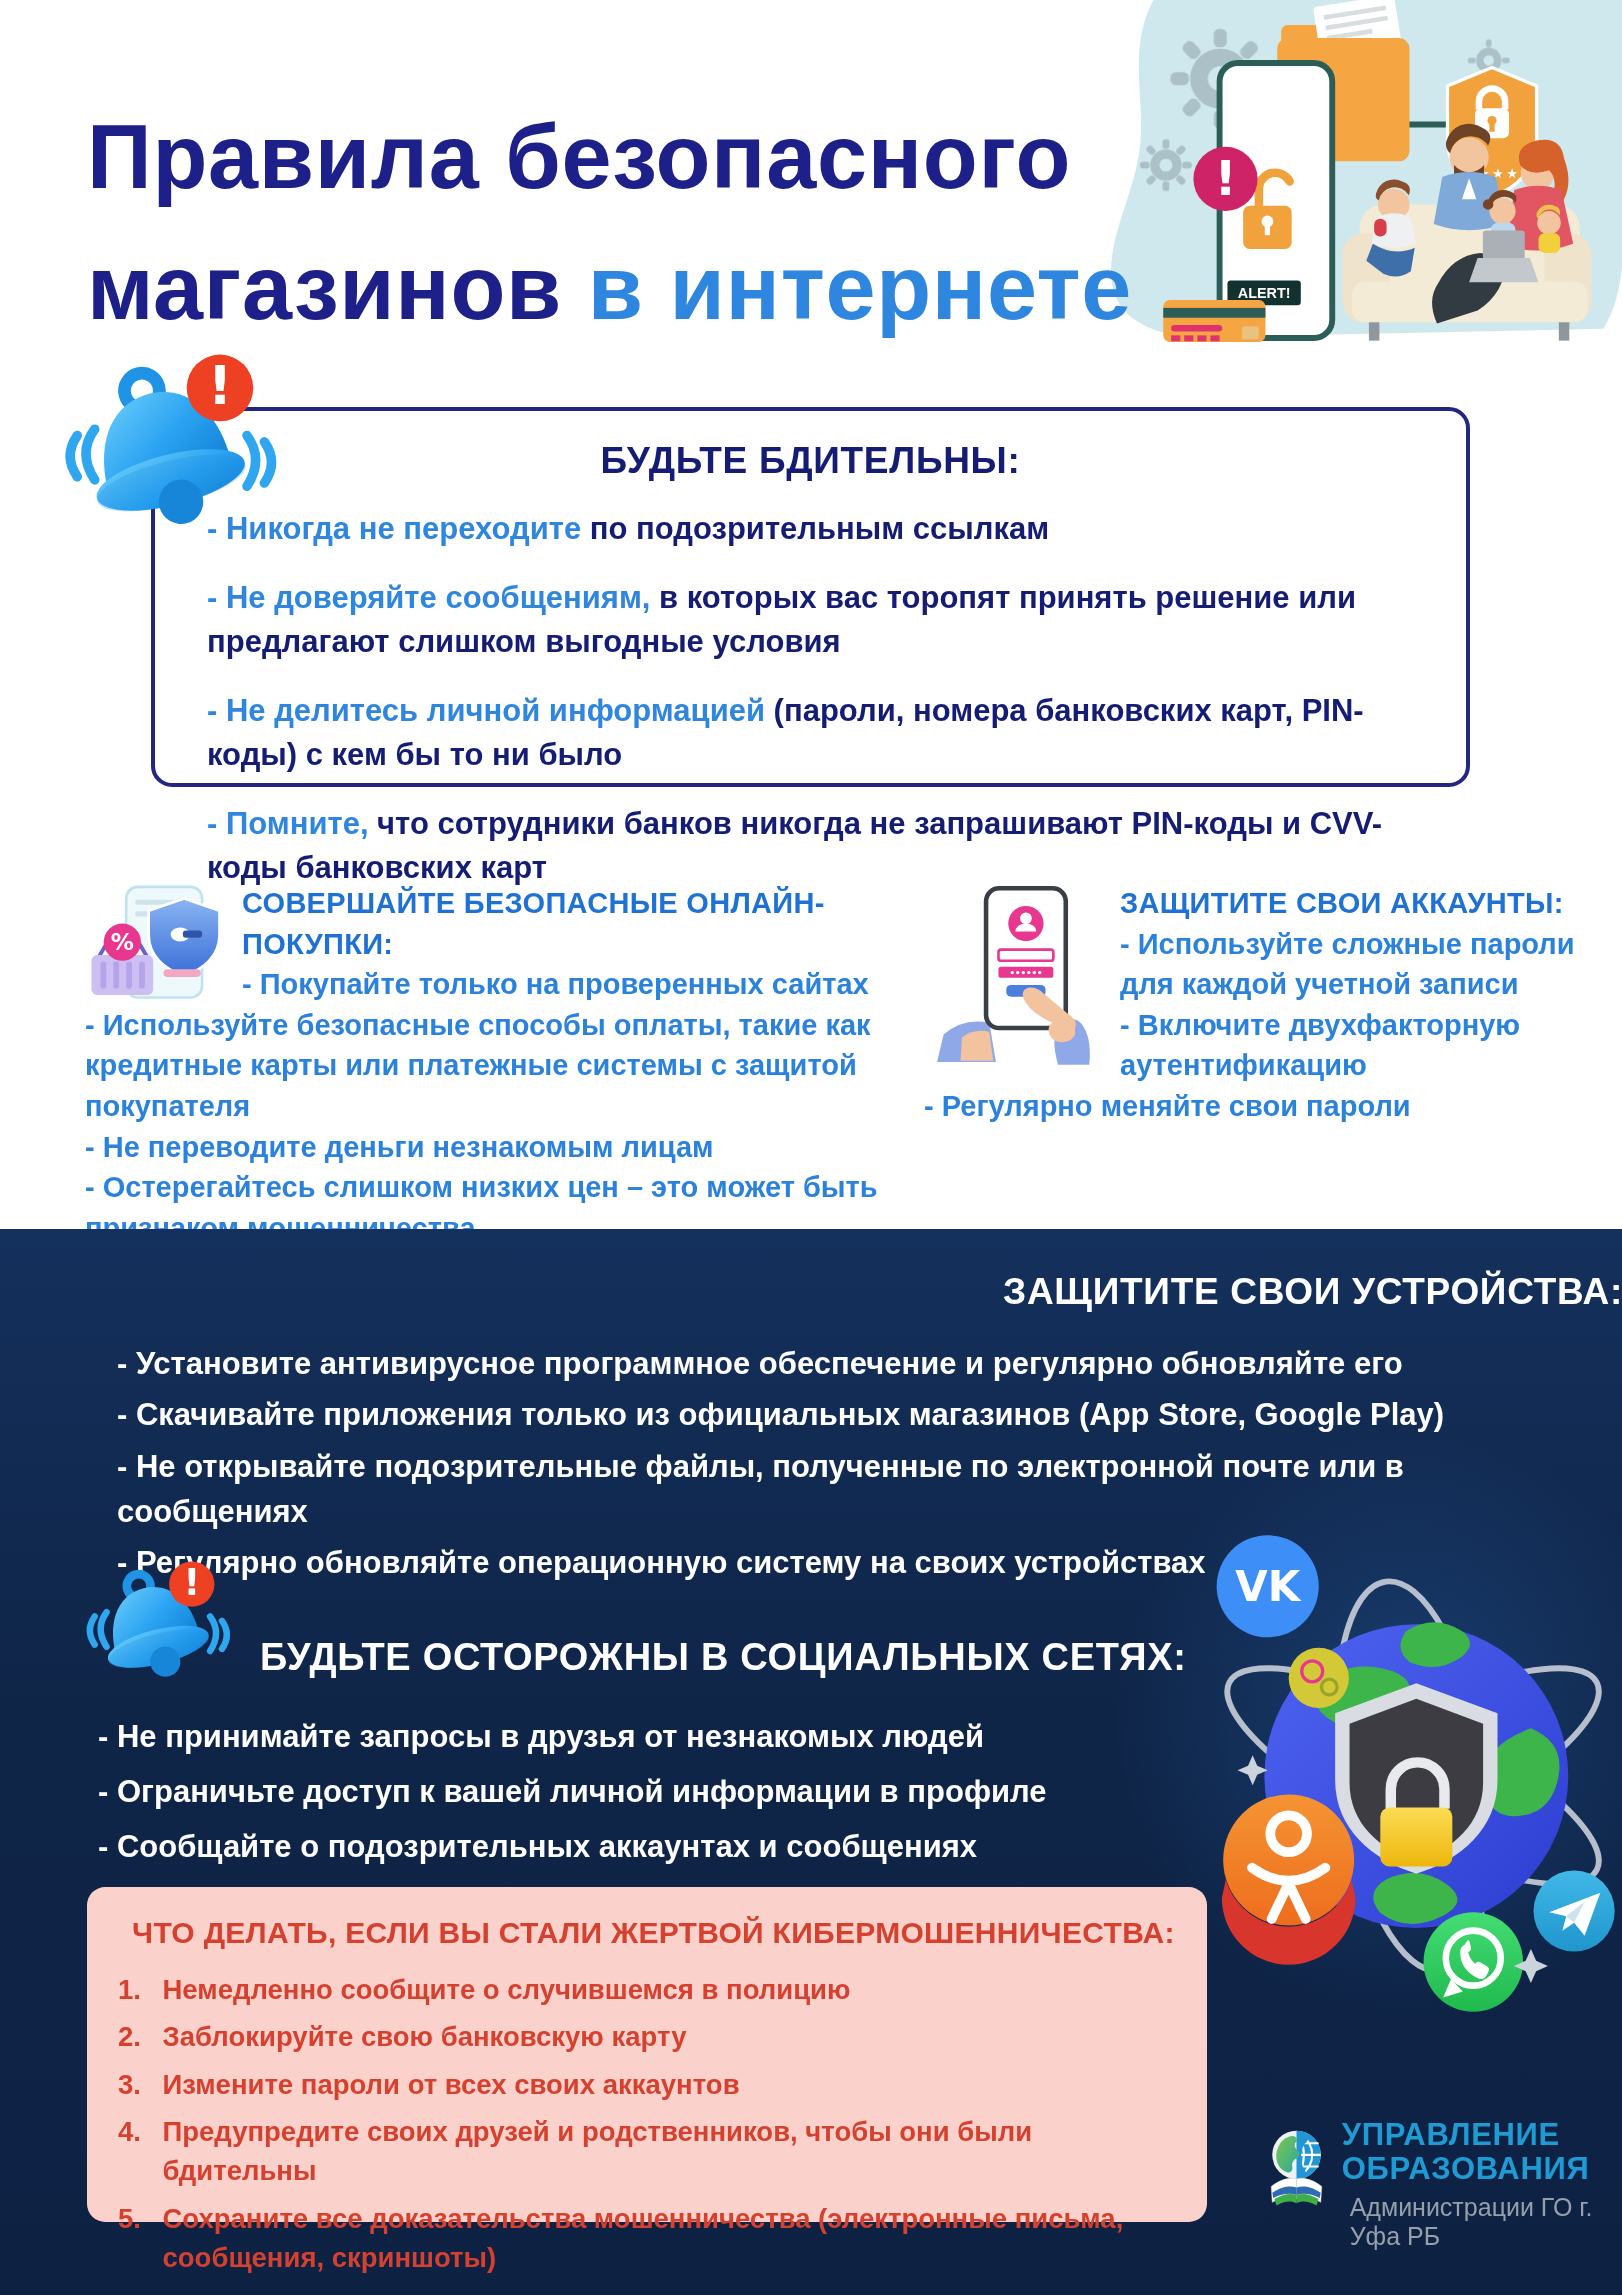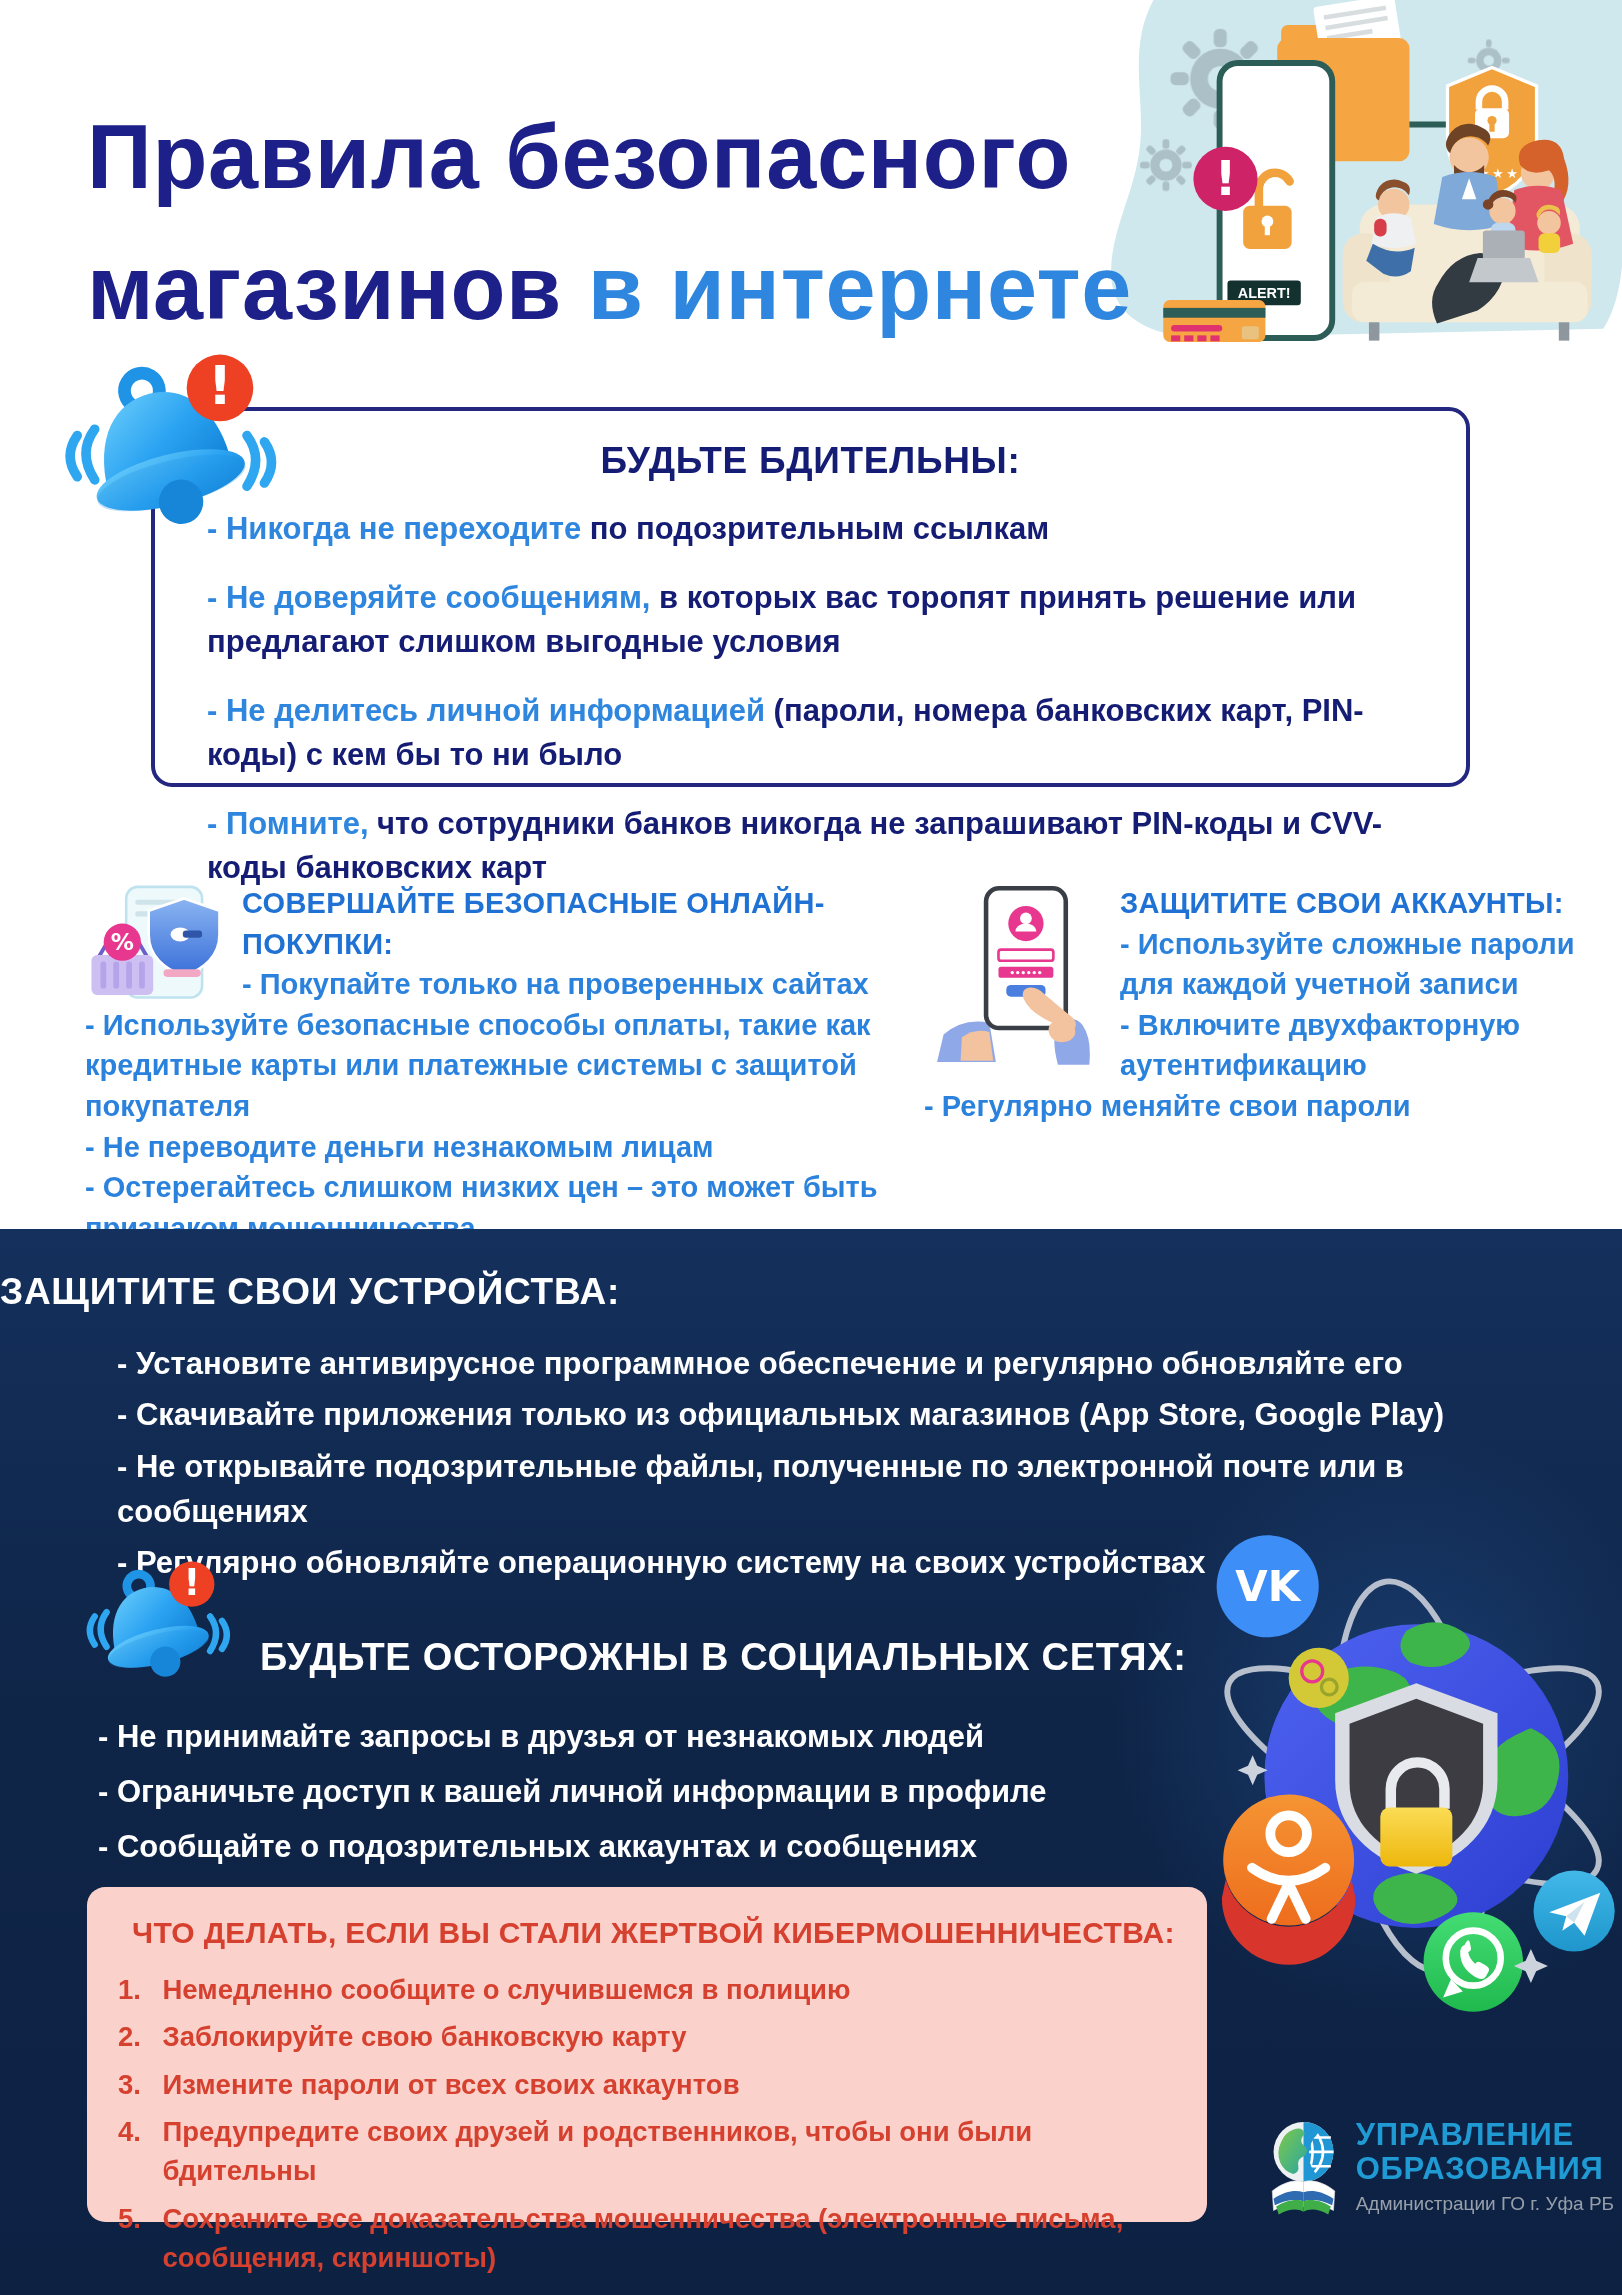--- a/index.html
+++ b/index.html
@@ -36,21 +36,21 @@
   .col-left .col-icon{width:157px;height:119px;}
   .col-right .col-icon{width:196px;height:183px;}
   .col .col-icon svg{width:100%;height:100%;display:block;}
   .col h3{margin:0;font-size:29px;color:#1f72d4;letter-spacing:0.3px;}
   .col p{margin:0;}
 
   
   .dark{position:absolute;left:0;top:1229px;width:1623px;height:1067px;
         background:radial-gradient(419px 419px at 1407px 497px,rgba(45,110,190,.32),rgba(45,110,190,0) 70%),
                    linear-gradient(180deg,#14305c 0%,#0f2548 45%,#0d2143 100%);z-index:4;}
-  .dark h2.devices-h{margin:0;padding-top:42px;text-align:left;color:#fff;font-size:37px;letter-spacing:0.7px;}
+  .dark h2.devices-h{margin:0;padding-top:42px;text-align:right;color:#fff;font-size:37px;letter-spacing:0.7px;}
   .devices-bullets{margin:29px 92px 0 117px;color:#fff;font-size:31px;line-height:1.45;}
   .devices-bullets p{margin:6.5px 0 0;}
   .social-header{position:absolute;left:260px;top:407px;color:#fff;font-size:38px;letter-spacing:0.7px;}
   .social-bullets{position:absolute;left:98px;top:475px;width:1086px;color:#fff;font-size:31px;line-height:1.45;}
   .social-bullets p{margin:10.5px 0 0;}
 
   .globe{position:absolute;left:1190px;top:280px;width:433px;height:529px;z-index:1;}
   .globe svg{width:100%;height:100%;display:block;}
 
   
@@ -59,21 +59,21 @@
   .victim h2{margin:0;text-align:center;color:#d6402f;font-size:30px;letter-spacing:0.3px;}
   .victim ol{list-style:none;margin:19.6px 0 0;padding:0;}
   .victim li{display:flex;gap:10.5px;margin:8.5px 0 0;color:#d6402f;font-size:27.5px;line-height:1.42;}
   .victim .num{min-width:34px;}
 
   
   .logo{position:absolute;left:1267px;top:889px;display:flex;gap:15.7px;align-items:flex-start;z-index:3;}
   .logo-icon{width:73px;height:99px;}
   .logo-icon svg{width:100%;height:100%;display:block;}
   .logo-text .l1,.logo-text .l2{color:#1f9ad3;font-size:31px;line-height:1.1;letter-spacing:0.7px;}
-  .logo-text .sub{color:#97a0aa;font-size:19px;font-weight:normal;margin-top:6.5px;}
+  .logo-text .sub{color:#97a0aa;font-size:25px;font-weight:normal;margin-top:6.5px;margin-left:8px;}
 
   .hidden-defs{position:absolute;width:0;height:0;overflow:hidden;}
 </style>
 </head>
 <body>
 
 <svg class="hidden-defs" aria-hidden="true">
   <defs>
     <linearGradient id="gBell" x1="0" y1="0" x2="1" y2="1">
       <stop offset="0" stop-color="#6fd0fb"></stop>

